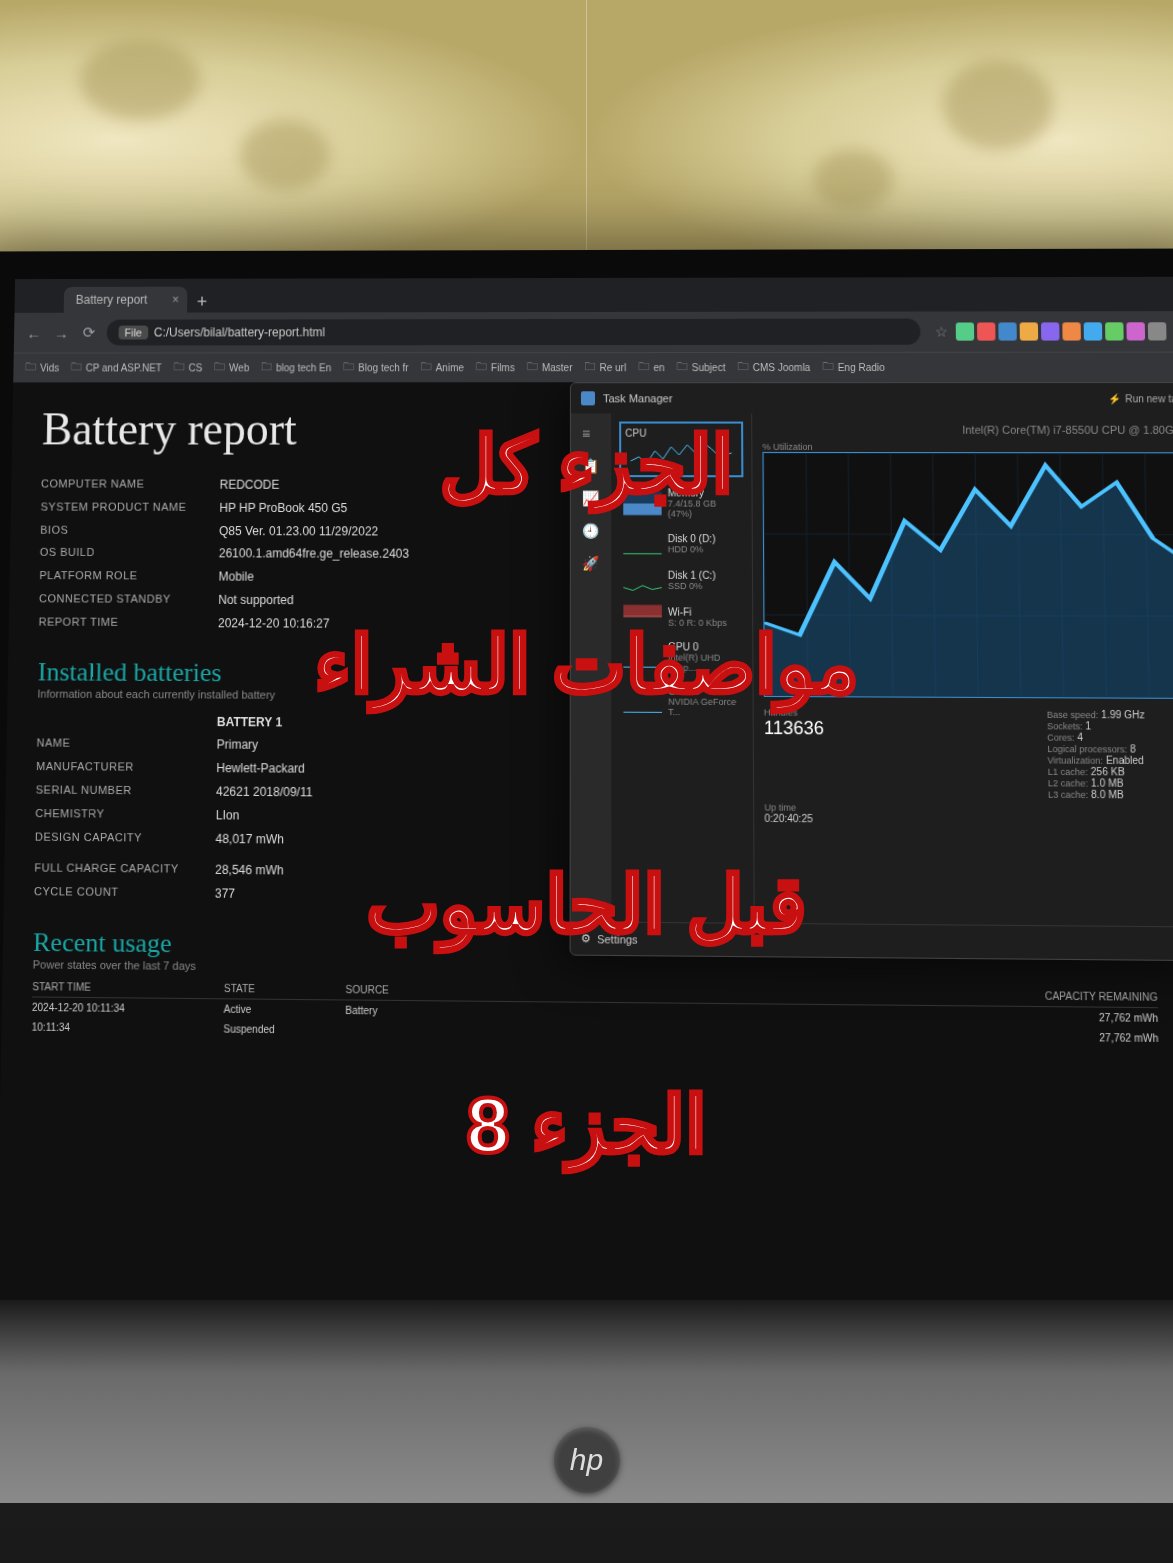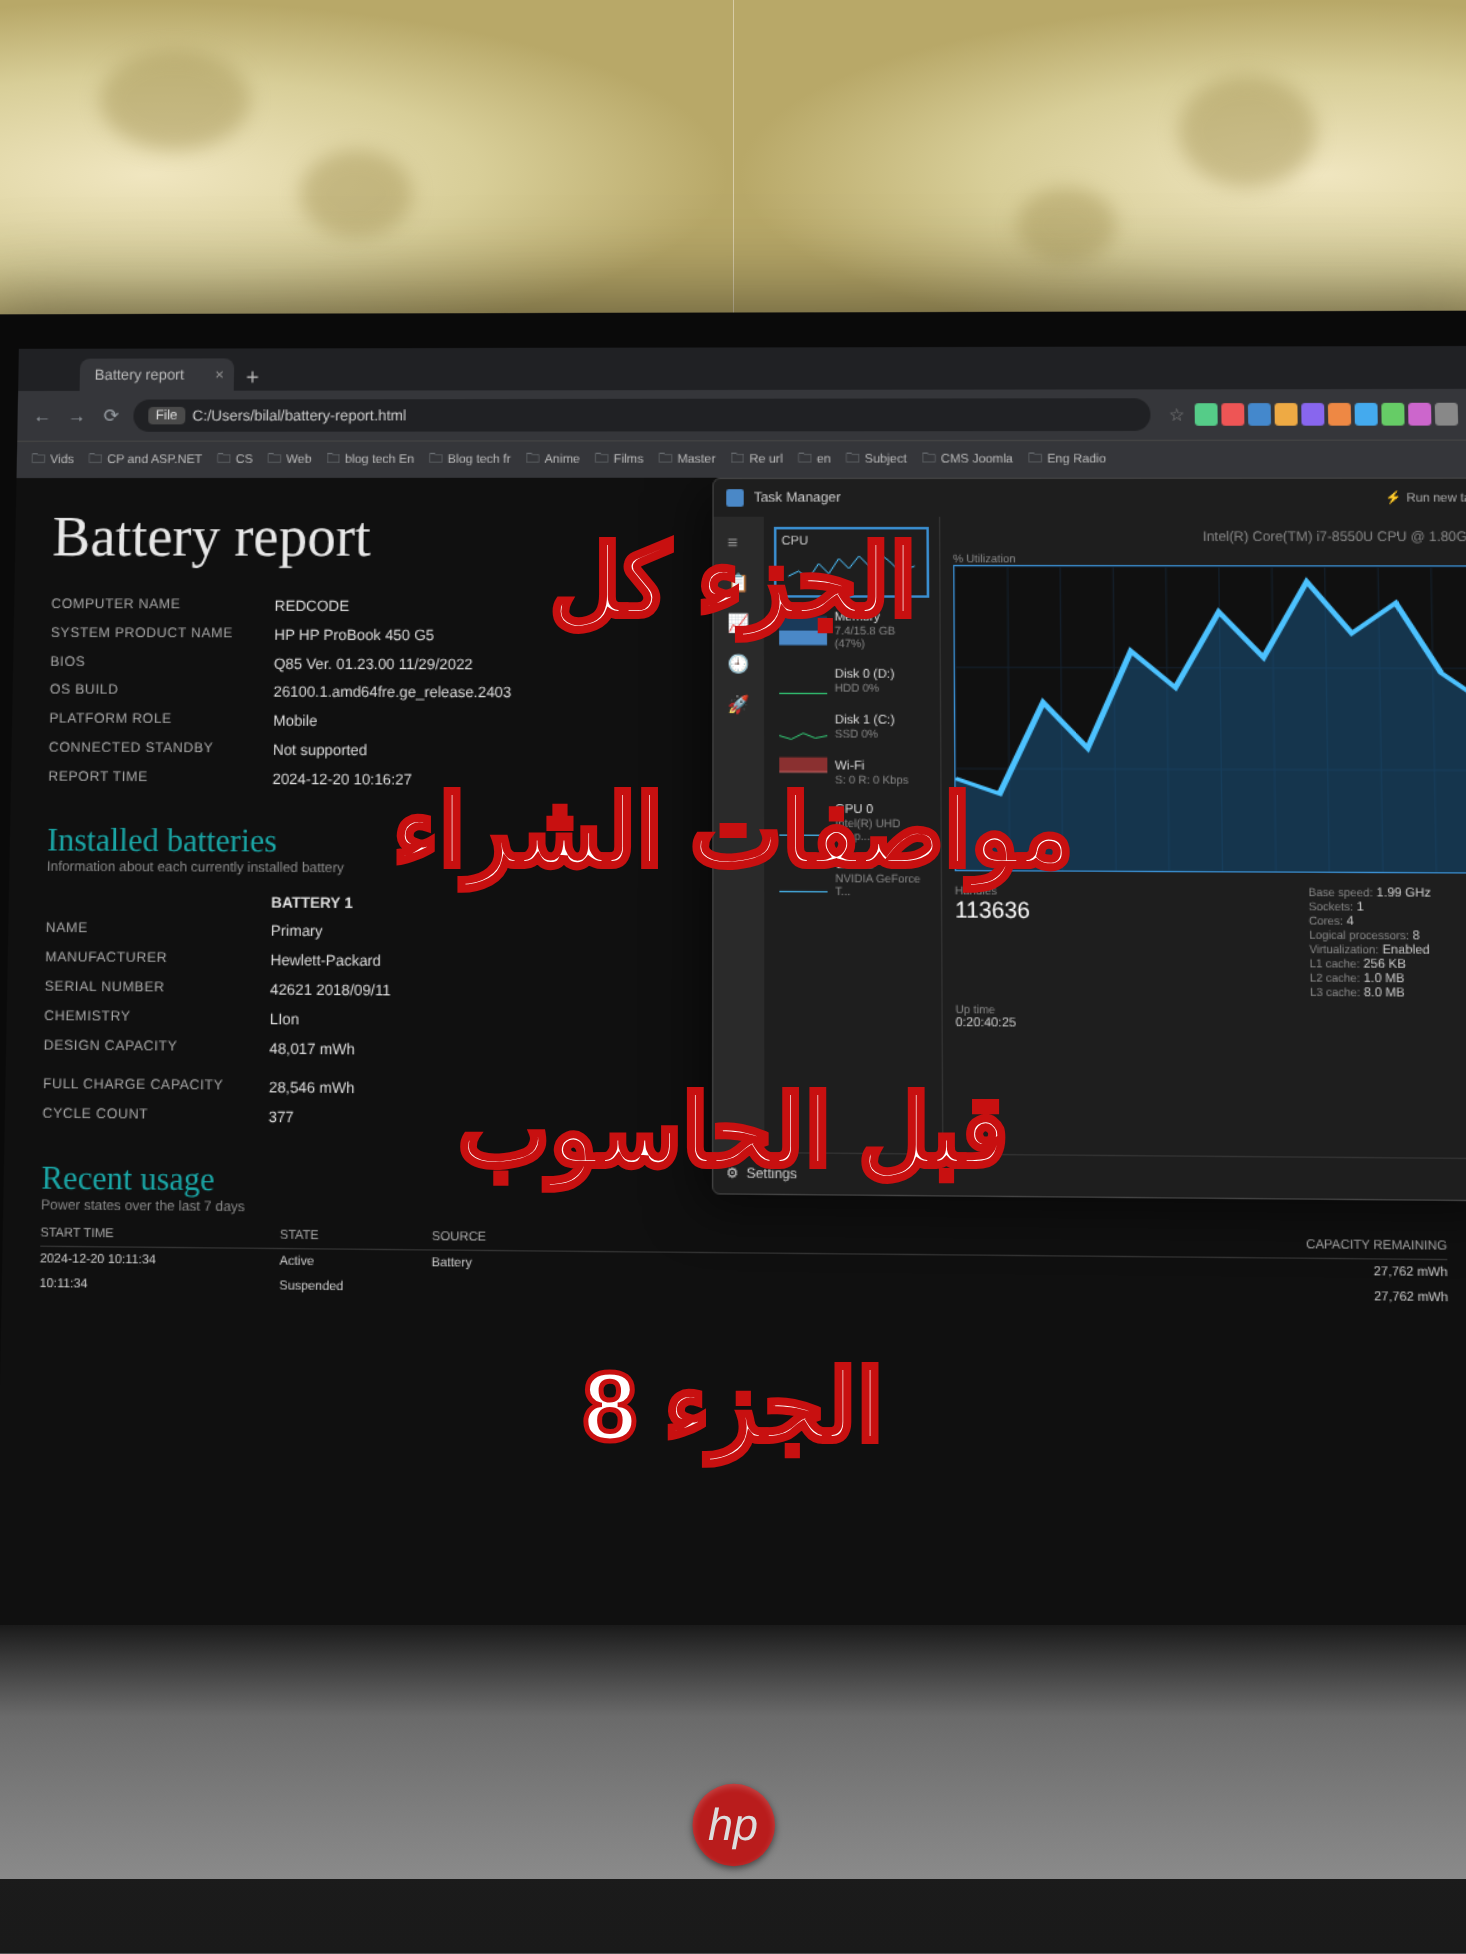--- a/index.html
+++ b/index.html
@@ -151,23 +151,23 @@
   
   .hinge {
     position:absolute; left:0; right:0; bottom:0; top: 1300px;
     background: linear-gradient(180deg, #1a1a1a 0%, #6a6a6a 40%, #8a8a8a 100%);
     transform: perspective(1600px) rotateX(55deg);
     transform-origin: top center;
     height: 300px;
   }
   .hp-logo {
     position: absolute; bottom: 70px; left: 50%; transform: translateX(-50%);
-    width: 66px; height: 66px; border-radius:50%; background:#b91c1c;
+    width: 66px; height: 66px; border-radius:50%; background:#404040;
     display:flex;align-items:center;justify-content:center;
-    color:#ddd; font-style:italic; font-size:36px; font-family: Arial;
+    color:#ddd; font-style:italic; font-size:30px; font-family: Arial;
     box-shadow: inset 0 2px 6px rgba(255,255,255,.2), 0 2px 6px rgba(0,0,0,.5);
   }
 
   
   .caption {
     position:absolute; left:50%; transform:translateX(-50%);
     font-size: 78px; font-weight: 900; color:#fff;
     -webkit-text-stroke: 4px #c81010;
     text-shadow: 0 0 2px #c81010;
     white-space:nowrap;

